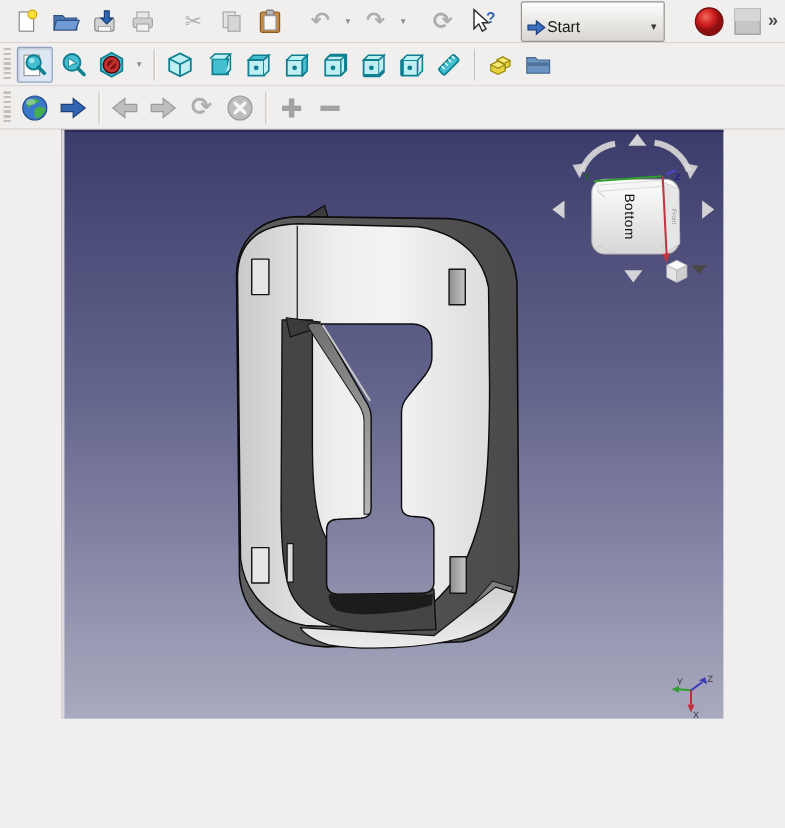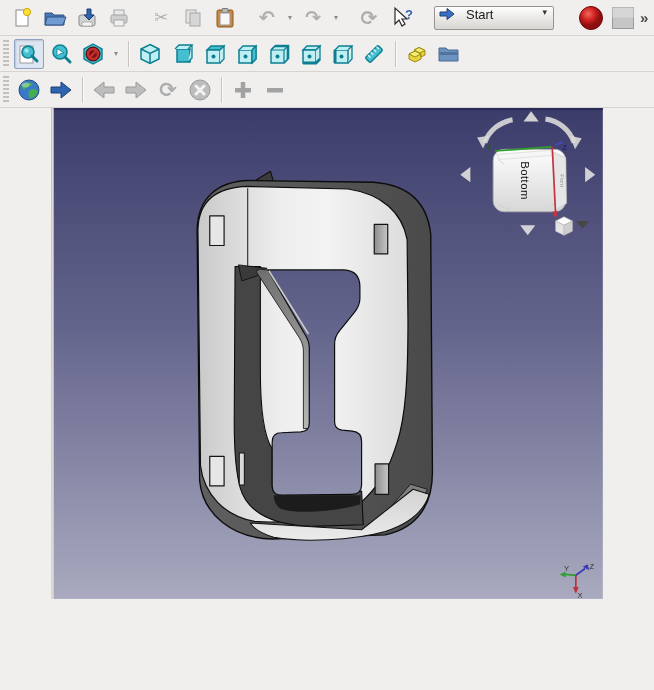--- a/index.html
+++ b/index.html
@@ -11,21 +11,21 @@
   .grip{width:6px;height:28px;margin:0 3px 0 1px;
     background:repeating-linear-gradient(180deg,#c2bfbc 0 2px,transparent 2px 4px);}
   .sep{width:1px;height:26px;background:#c6c3c0;box-shadow:1px 0 0 #fbfaf9;margin:0 4px;}
   .tb{width:28px;height:28px;display:flex;align-items:center;justify-content:center;
     border:1px solid transparent;border-radius:2px;flex:0 0 auto;position:relative;}
   .tb.pressed{background:#dde6f3;border:1px solid #8fa3c0;box-shadow:inset 1px 1px 2px rgba(0,0,0,.15);}
   .tb .glyph{font-size:17px;line-height:1;}
   .gray{color:#aeaeae;}
   .caretbtn{width:12px;height:28px;display:flex;align-items:center;justify-content:center;
     font-size:8px;color:#8d8d8d;flex:0 0 auto;}
-  .combo{display:flex;align-items:flex-start;gap:11px;height:22px;padding:0 6px 0 4px;margin-left:6px;
+  .combo{display:flex;align-items:center;gap:1px;height:22px;padding:10px 6px 0 4px;margin-left:6px;
     border:1px solid #979490;border-radius:2px;min-width:108px;
     background:linear-gradient(180deg,#fefefe,#e7e5e2 60%,#d8d5d2);}
   .combo .lbl{font-size:13px;color:#1a1a1a;flex:1;}
   .combo .dd{font-size:9px;color:#333;}
   .overflow{margin-left:auto;margin-right:6px;font-size:15px;font-weight:bold;color:#4a4a4a;}
   
   .viewport{position:absolute;left:0;top:108px;width:654px;height:582px;}
   .viewport svg{display:block;}
 </style>
 </head>

